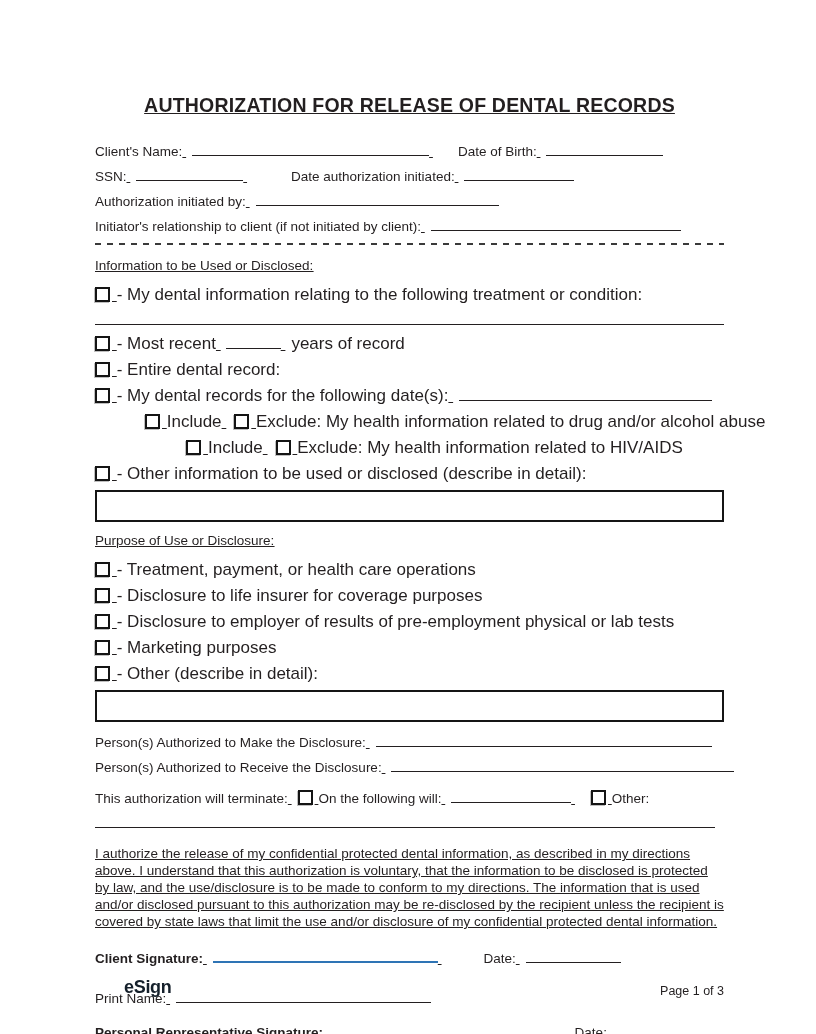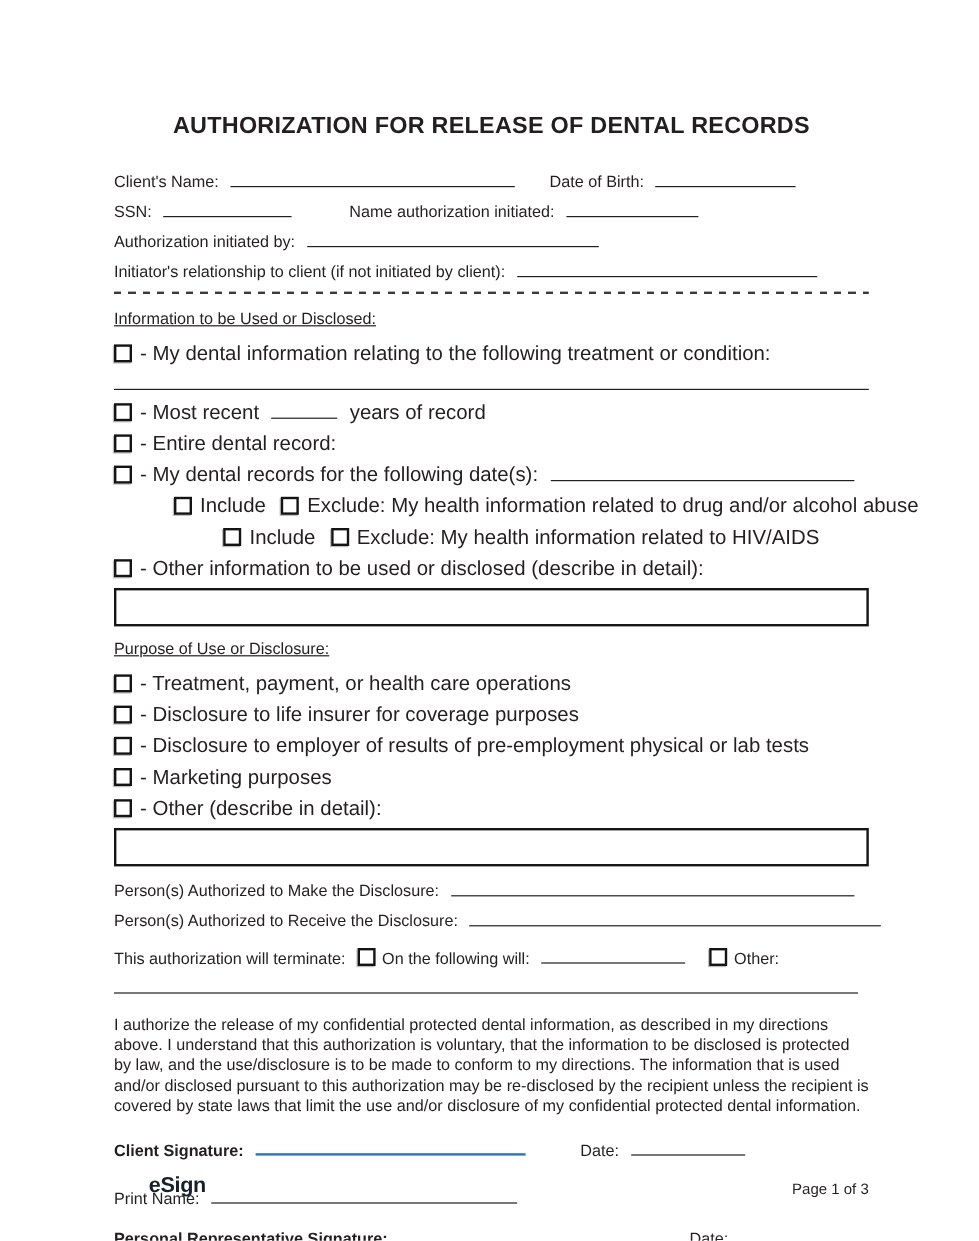--- a/index.html
+++ b/index.html
@@ -8,20 +8,21 @@
     background: #ffffff;
     font-family: "Liberation Sans", "DejaVu Sans", sans-serif;
     color: #231f20;
   }
   .page {
     position: relative;
     width: 816px; height: 1034px;
     padding: 94px 92px 17px 95px;
     box-sizing: border-box;
     overflow: hidden;
+    text-decoration: underline;
   }
   .title {
     font-size: 19.5px; font-weight: 700; text-align: center;
     letter-spacing: .2px; margin: 0 0 25px 0;
   }
   .row { font-size: 13.5px; margin-bottom: 8px; white-space: nowrap; height: 17px; }
   .lbl { display: inline-block; vertical-align: baseline; }
   .bold { font-weight: 700; }
   .blank {
     display: inline-block; height: 13px; margin-left: 6px;
@@ -80,21 +81,21 @@
   <div class="row">
     <span class="lbl">Client's Name:</span>
     <span class="blank" style="width:237px"></span>
     <span class="lbl" style="margin-left:25px">Date of Birth:</span>
     <span class="blank" style="width:117px"></span>
   </div>
 
   <div class="row">
     <span class="lbl">SSN:</span>
     <span class="blank" style="width:107px"></span>
-    <span class="lbl" style="margin-left:44px">Name authorization initiated:</span>
+    <span class="lbl" style="margin-left:44px">Date authorization initiated:</span>
     <span class="blank" style="width:110px"></span>
   </div>
 
   <div class="row">
     <span class="lbl">Authorization initiated by:</span>
     <span class="blank" style="width:243px"></span>
   </div>
 
   <div class="row">
     <span class="lbl">Initiator's relationship to client (if not initiated by client):</span>

